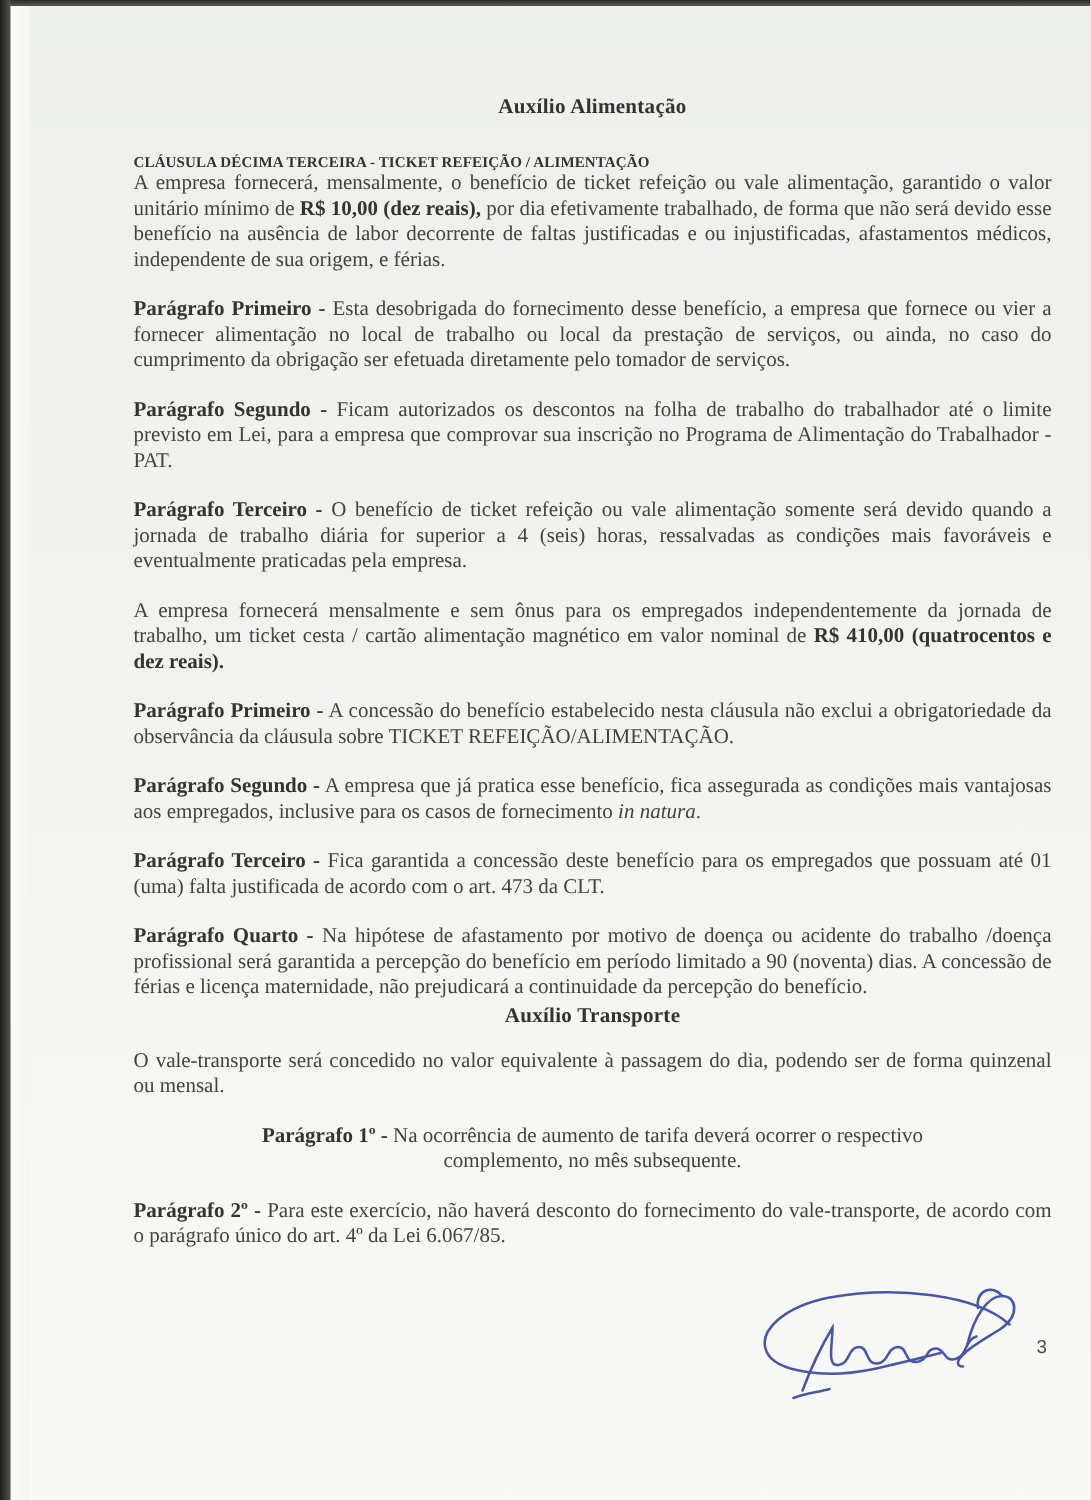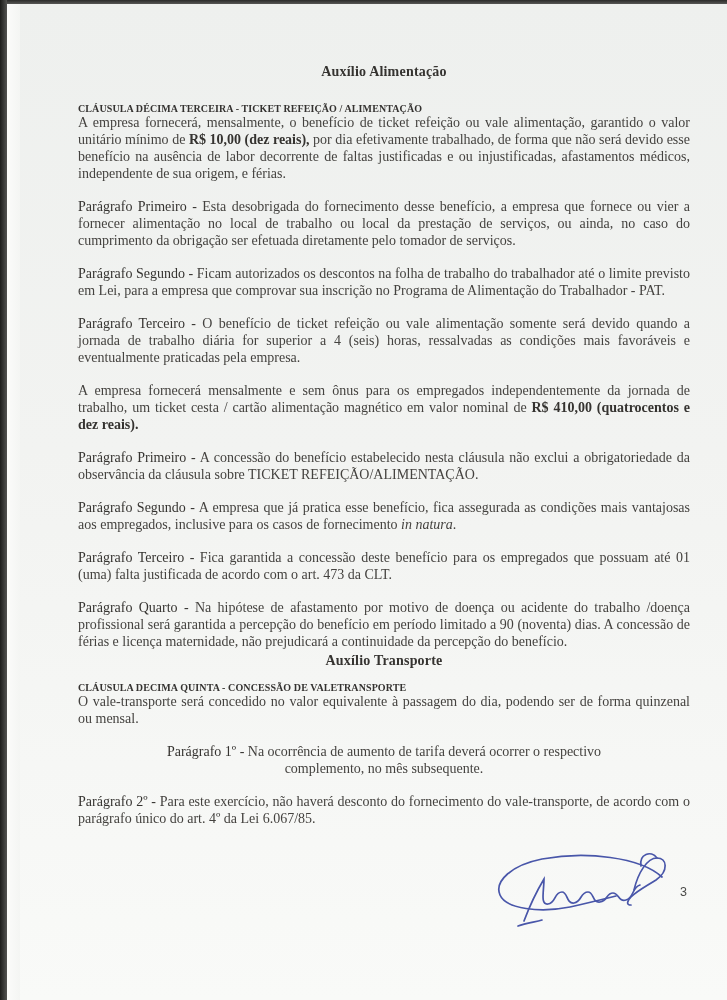--- a/index.html
+++ b/index.html
@@ -11,37 +11,37 @@
     overflow:hidden;
     font-family:"Liberation Serif","DejaVu Serif",serif;
     color:#42403d;
   }
   .edge-top{position:absolute;top:0;left:0;width:100%;height:4px;
     background:linear-gradient(180deg,#2b2b29,#575755);z-index:3;}
   .edge-left{position:absolute;top:0;left:0;width:7px;height:100%;
     background:linear-gradient(90deg,#1c1c1a,#535351);z-index:3;}
   .edge-paper{position:absolute;top:4px;left:7px;width:13px;height:996px;
     background:linear-gradient(90deg,#fbfbfa,#f4f5f3);z-index:2;}
-  .content{position:absolute;left:78px;top:64px;width:612px;z-index:4;}
+  .content{position:absolute;left:89px;top:64px;width:612px;z-index:4;}
   .sec-title{
     font-size:14px;font-weight:bold;color:#353330;
     text-align:center;margin:0 0 23px 0;letter-spacing:0.2px;
   }
   .sec-title.transport{margin:2px 0 13px 0;}
   .clause-heading{
     font-size:10px;font-weight:bold;color:#343230;
     margin:0;letter-spacing:0.1px;
   }
   p{
     font-size:14px;line-height:17px;margin:0 0 16px 0;
     text-align:justify;color:#44423f;
   }
   p.tight{margin-bottom:3px;}
   p.ragged{text-align:center;}
-  .lead{font-weight:normal;color:#353330;margin-top:40px;}
+  .lead{font-weight:bold;color:#353330;margin-top:40px;}
   .bold{font-weight:bold;color:#353330;}
   .it{font-style:italic;}
   .sig-row{position:relative;height:110px;}
   .signature{position:absolute;left:412px;top:6px;width:190px;height:86px;}
   .page-number{
     position:absolute;left:602px;top:42px;
     font-family:"Liberation Sans","DejaVu Sans",sans-serif;
     font-size:12.5px;color:#4a4a48;
   }
 </style>
@@ -71,21 +71,20 @@
     <p><span class="lead">Parágrafo Primeiro -</span><span> A concessão do benefício estabelecido nesta cláusula não exclui a obrigatoriedade da observância da cláusula sobre TICKET REFEIÇÃO/ALIMENTAÇÃO.</span></p>
 
     <p><span class="lead">Parágrafo Segundo -</span><span> A empresa que já pratica esse benefício, fica assegurada as condições mais vantajosas aos empregados, inclusive para os casos de fornecimento </span><span class="it">in natura</span><span>.</span></p>
 
     <p><span class="lead">Parágrafo Terceiro -</span><span> Fica garantida a concessão deste benefício para os empregados que possuam até 01 (uma) falta justificada de acordo com o art. 473 da CLT.</span></p>
 
     <p class="tight"><span class="lead">Parágrafo Quarto -</span><span> Na hipótese de afastamento por motivo de doença ou acidente do trabalho /doença profissional será garantida a percepção do benefício em período limitado a 90 (noventa) dias. A concessão de férias e licença maternidade, não prejudicará a continuidade da percepção do benefício.</span></p>
 
     <div class="sec-title transport">Auxílio Transporte</div>
 
-    <div class="clause-heading">CLÁUSULA DECIMA QUINTA - CONCESSÃO DE VALETRANSPORTE</div>
     <p>O vale-transporte será concedido no valor equivalente à passagem do dia, podendo ser de forma quinzenal ou mensal.</p>
 
     <p class="ragged"><span class="lead">Parágrafo 1º -</span><span> Na ocorrência de aumento de tarifa deverá ocorrer o respectivo</span><br><span>complemento, no mês subsequente.</span></p>
 
     <p><span class="lead">Parágrafo 2º -</span><span> Para este exercício, não haverá desconto do fornecimento do vale-transporte, de acordo com o parágrafo único do art. 4º da Lei 6.067/85.</span></p>
 
     <div class="sig-row">
       <svg class="signature" viewBox="0 0 190 86" fill="none" xmlns="http://www.w3.org/2000/svg">
         <g stroke="#31409f" stroke-width="1.7" stroke-linecap="round" fill="none" opacity="0.88">
           <path d="M172 28 C150 8 96 2 52 10 C22 16 4 32 10 46 C16 60 50 64 80 58 C98 54 114 50 126 47"></path>

